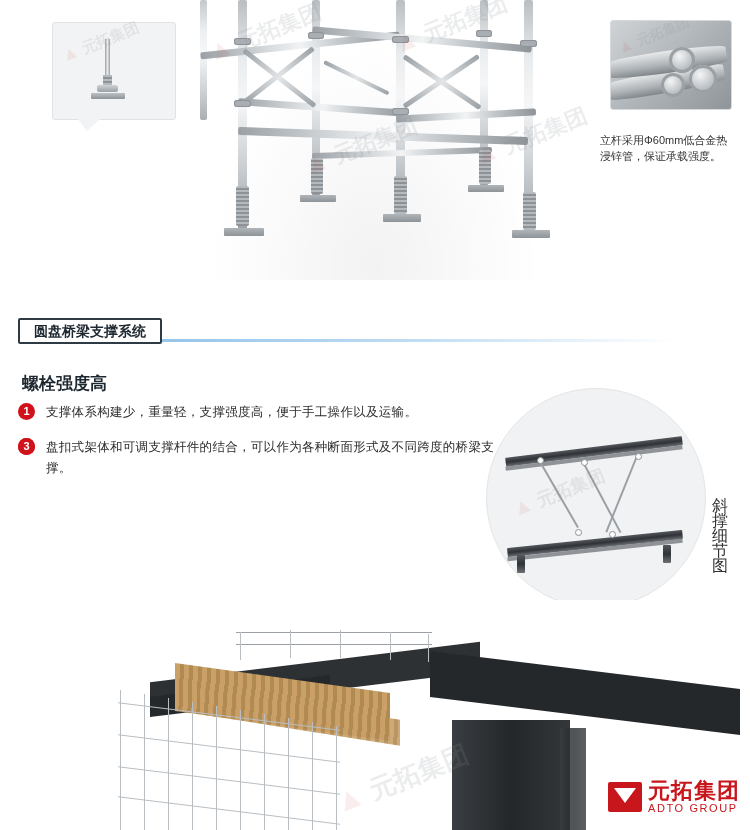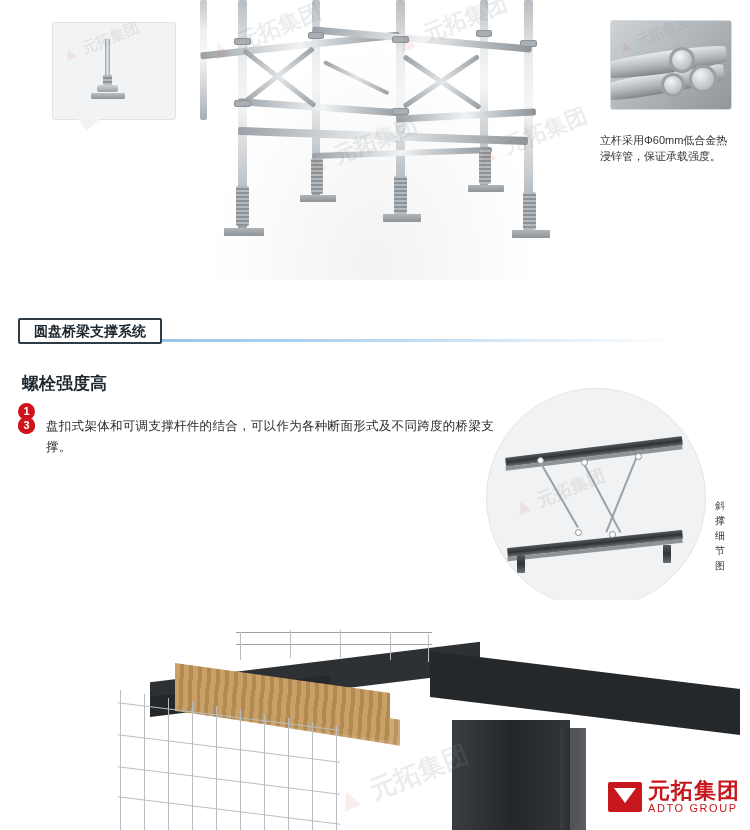--- a/index.html
+++ b/index.html
@@ -95,21 +95,21 @@
     position:absolute;left:486px;top:388px;width:218px;height:218px;border-radius:50%;
     background:#f1f2f3;border:1px solid #e3e5e6;overflow:hidden;
   }
   .beam{position:absolute;background:linear-gradient(180deg,#54585c,#2f3236 50%,#6c7176);border-radius:1px;}
   .beam-thin{position:absolute;background:#6d7277;}
   .tie{position:absolute;background:#9aa0a5;transform-origin:left center;}
   .tie-dot{position:absolute;width:5px;height:5px;border:1px solid #8b9095;border-radius:50%;background:#fff;}
 
   .detail-caption{
     position:absolute;left:712px;top:498px;width:16px;
-    font-size:10px;line-height:15px;color:#333;text-align:center;
+    font-size:16px;line-height:15px;color:#333;text-align:center;
   }
 
   
   .bridge{position:absolute;left:0;top:600px;width:750px;height:230px;background:#ffffff;overflow:hidden;}
   .deck{position:absolute;background:#2e3134;}
   .deck-dark{position:absolute;background:#25282b;}
   .timber2{position:absolute;background:repeating-linear-gradient(92deg,#caa067 0px,#caa067 5px,#b08a53 5px,#b08a53 9px);}
   .scaff-grid{position:absolute;}
   .sg-v{position:absolute;width:1px;background:#b9bec2;}
   .sg-h{position:absolute;height:1px;background:#b9bec2;}
@@ -220,20 +220,21 @@
   <div class="section-title-wrap">
     <div class="title-rule"></div>
     <div class="section-title">圆盘桥梁支撑系统</div>
   </div>
 
   <div class="adv-heading">螺栓强度高</div>
 
   <div class="adv-list">
     <div class="adv-item">
       <span class="adv-num">1</span>
+      <span class="adv-text">支撑体系构建少，重量轻，支撑强度高，便于手工操作以及运输。</span>
     </div>
     <div class="adv-item">
       <span class="adv-num">2</span>
     </div>
     <div class="adv-item">
       <span class="adv-num">3</span>
       <span class="adv-text">盘扣式架体和可调支撑杆件的结合，可以作为各种断面形式及不同跨度的桥梁支撑。</span>
     </div>
   </div>
 

